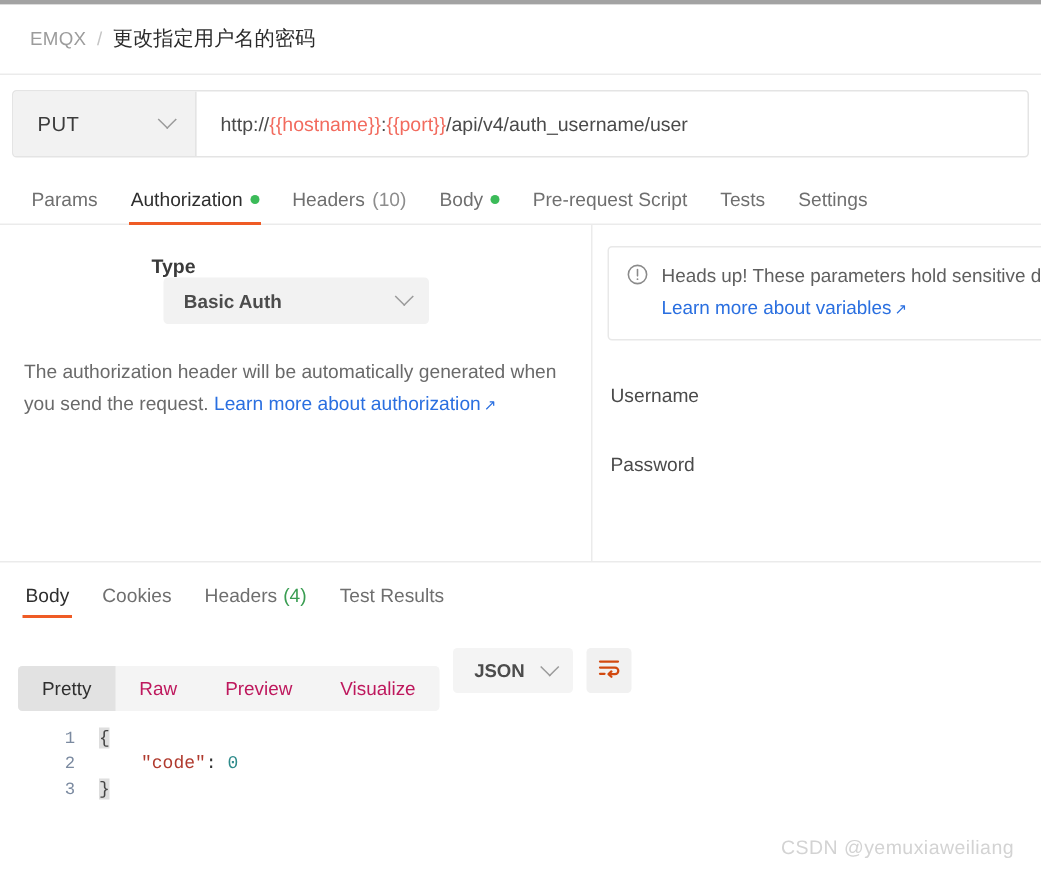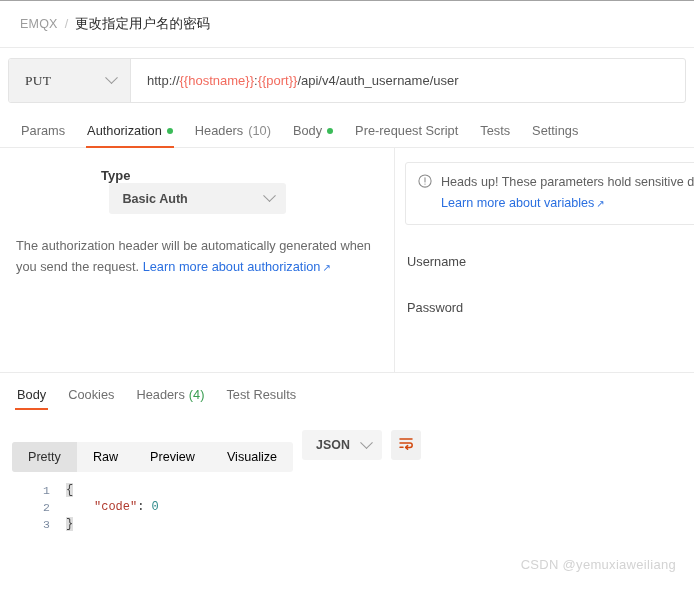--- a/index.html
+++ b/index.html
@@ -9,21 +9,21 @@
     overflow: hidden;
     background: #ffffff;
     font-family: "Liberation Sans", sans-serif;
     -webkit-font-smoothing: antialiased;
   }
   #app {
     position: relative;
     width: 694px; height: 591px;
     background: #ffffff;
     overflow: hidden;
-    border-top: 1px solid #a3a3a3;
+    border-top: 3px solid #a3a3a3;
   }
 
   
   .breadcrumb {
     height: 47px;
     display: flex;
     align-items: center;
     padding: 0 0 0 20px;
     border-bottom: 1px solid #ebebeb;
     background: #fff;
@@ -62,21 +62,20 @@
     justify-content: space-between;
     padding: 0 14px 0 16px;
     border-right: 1px solid #e4e4e4;
     cursor: pointer;
   }
   .method-label {
     font-size: 13.5px;
     color: #3c3c3c;
     font-weight: 400;
     letter-spacing: .3px;
-    font-family: Liberation Serif, serif;
   }
   .chev {
     width: 9px; height: 9px;
     border-right: 1.4px solid #9a9a9a;
     border-bottom: 1.4px solid #9a9a9a;
     transform: rotate(45deg) translate(-2px,-2px);
   }
   .url-input {
     flex: 1;
     display: flex;
@@ -268,21 +267,21 @@
     border-radius: 3px;
     height: 30px;
     overflow: hidden;
     margin-top: 24px;
   }
   .seg-item {
     display: flex;
     align-items: center;
     padding: 0 16px;
     font-size: 12.6px;
-    color: #000000;
+    color: #be185d;
     cursor: pointer;
   }
   .seg-item.active {
     background: #e2e2e2;
     color: #2f2f2f;
   }
   .fmt-select {
     display: flex;
     align-items: center;
     gap: 12px;

